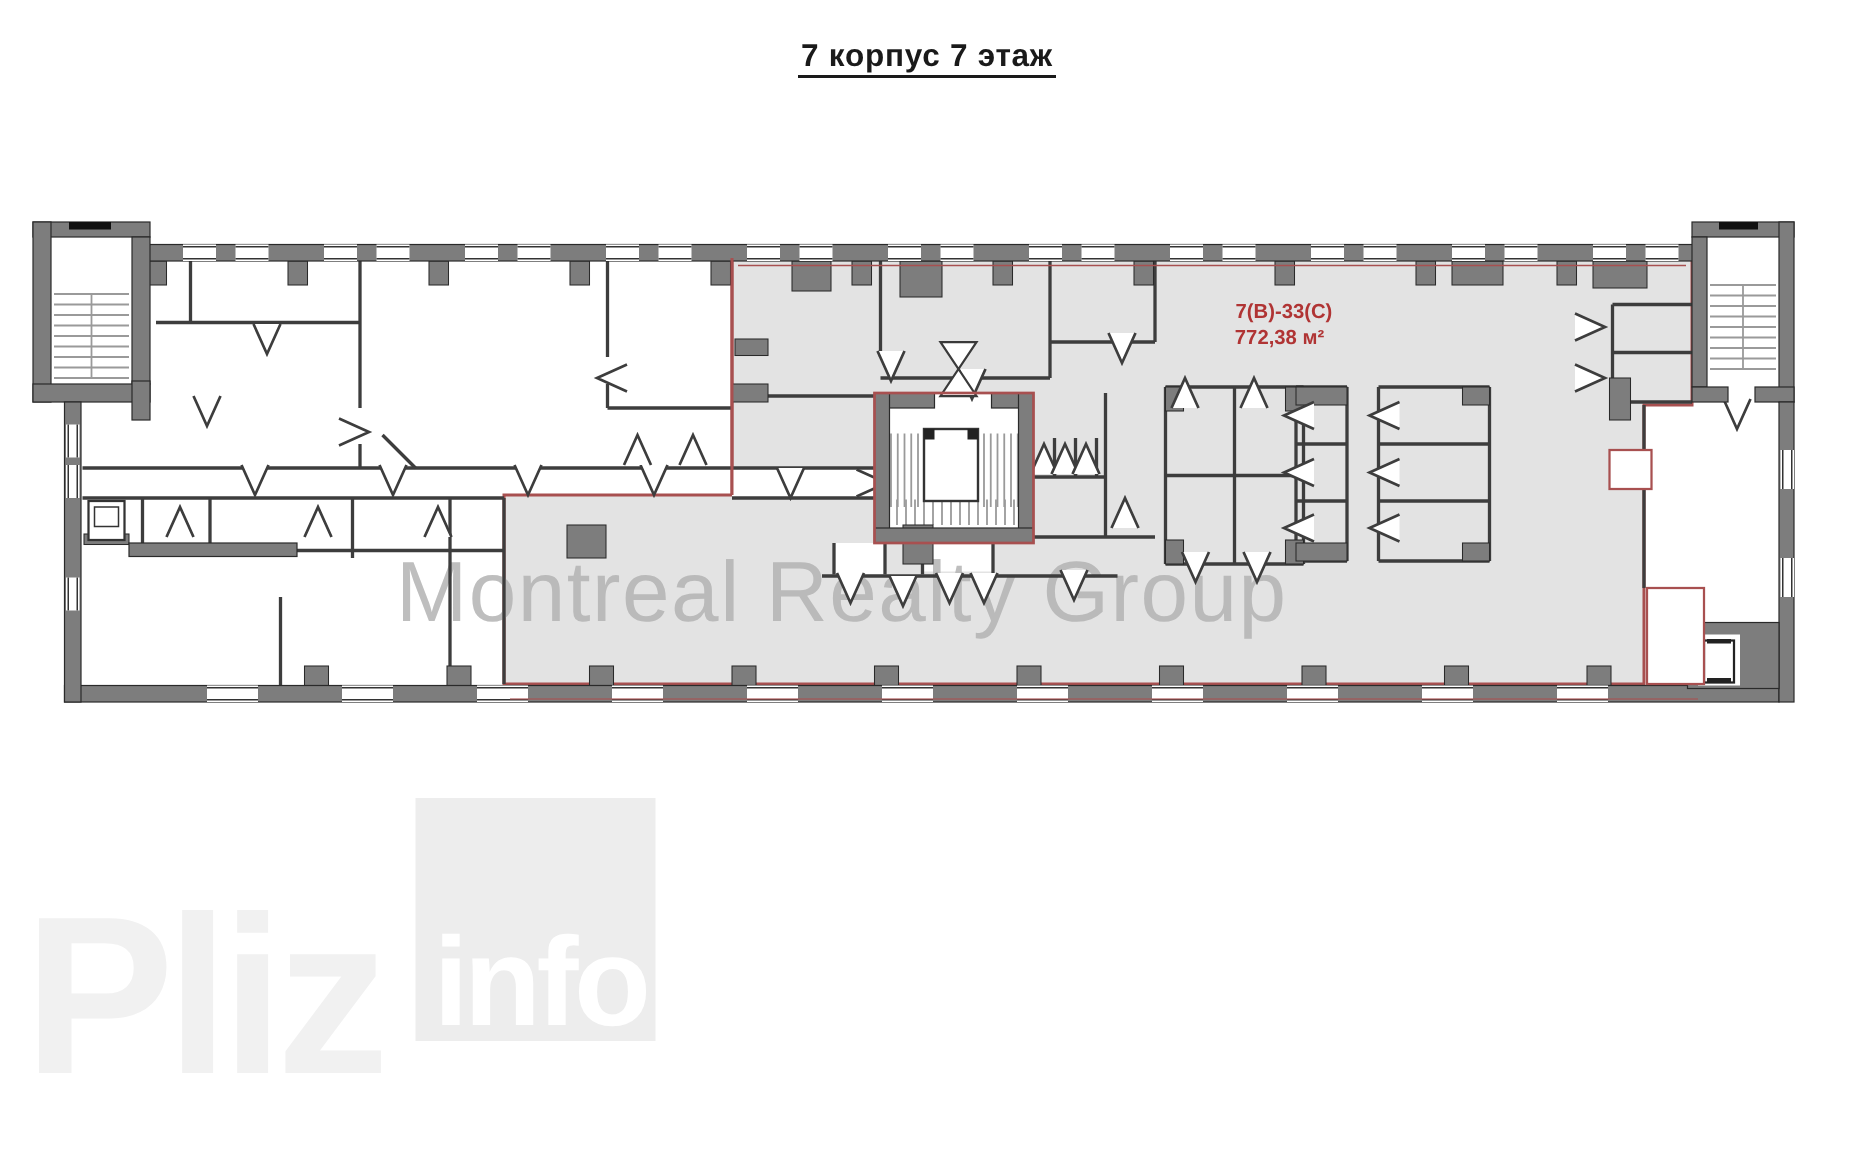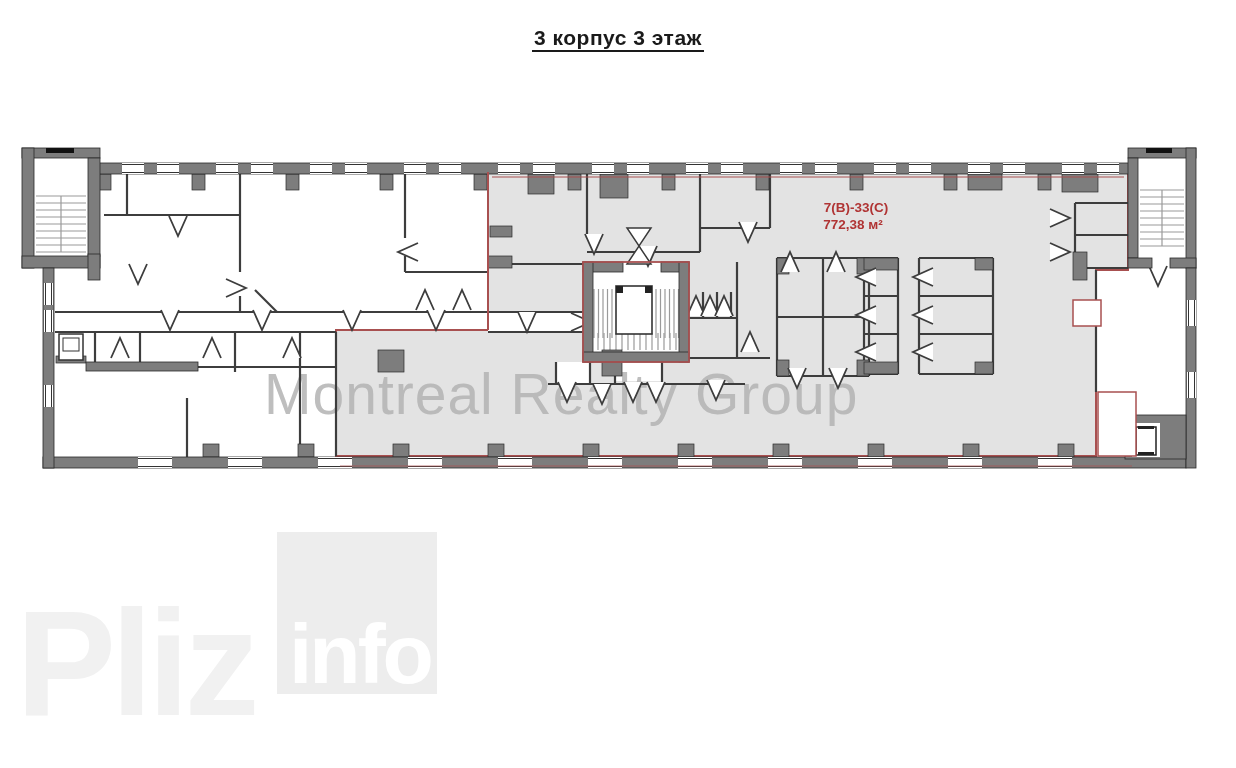--- a/index.html
+++ b/index.html
@@ -13,21 +13,21 @@
   .logo-square{left:277px;top:532px;width:160px;height:162px;background:#ededed;}
   .logo-pliz{left:16px;top:588px;font-size:150px;font-weight:bold;color:#f1f1f1;letter-spacing:-5px;line-height:1;}
   .logo-info{left:289px;top:612px;font-size:84px;font-weight:bold;color:#ffffff;letter-spacing:-3px;line-height:1;}
 </style>
 </head>
 <body>
 
 <div class="stage">
 
   <div class="title-wrap">
-    <span>3 корпус 3 этаж</span>
+    <span>7 корпус 7 этаж</span>
   </div>
 
   <div class="logo logo-square"></div>
   <div class="logo logo-pliz">Pliz</div>
   <div class="logo logo-info">info</div>
 
   <svg class="plan" width="1236" height="768" viewBox="0 0 1236 768">
 
     <g>
       <polygon points="488,172 1128,172 1128,270 1096,270 1096,456 336,456 336,330 488,330" fill="#e3e3e3" stroke="#a85050" stroke-width="2"></polygon>

